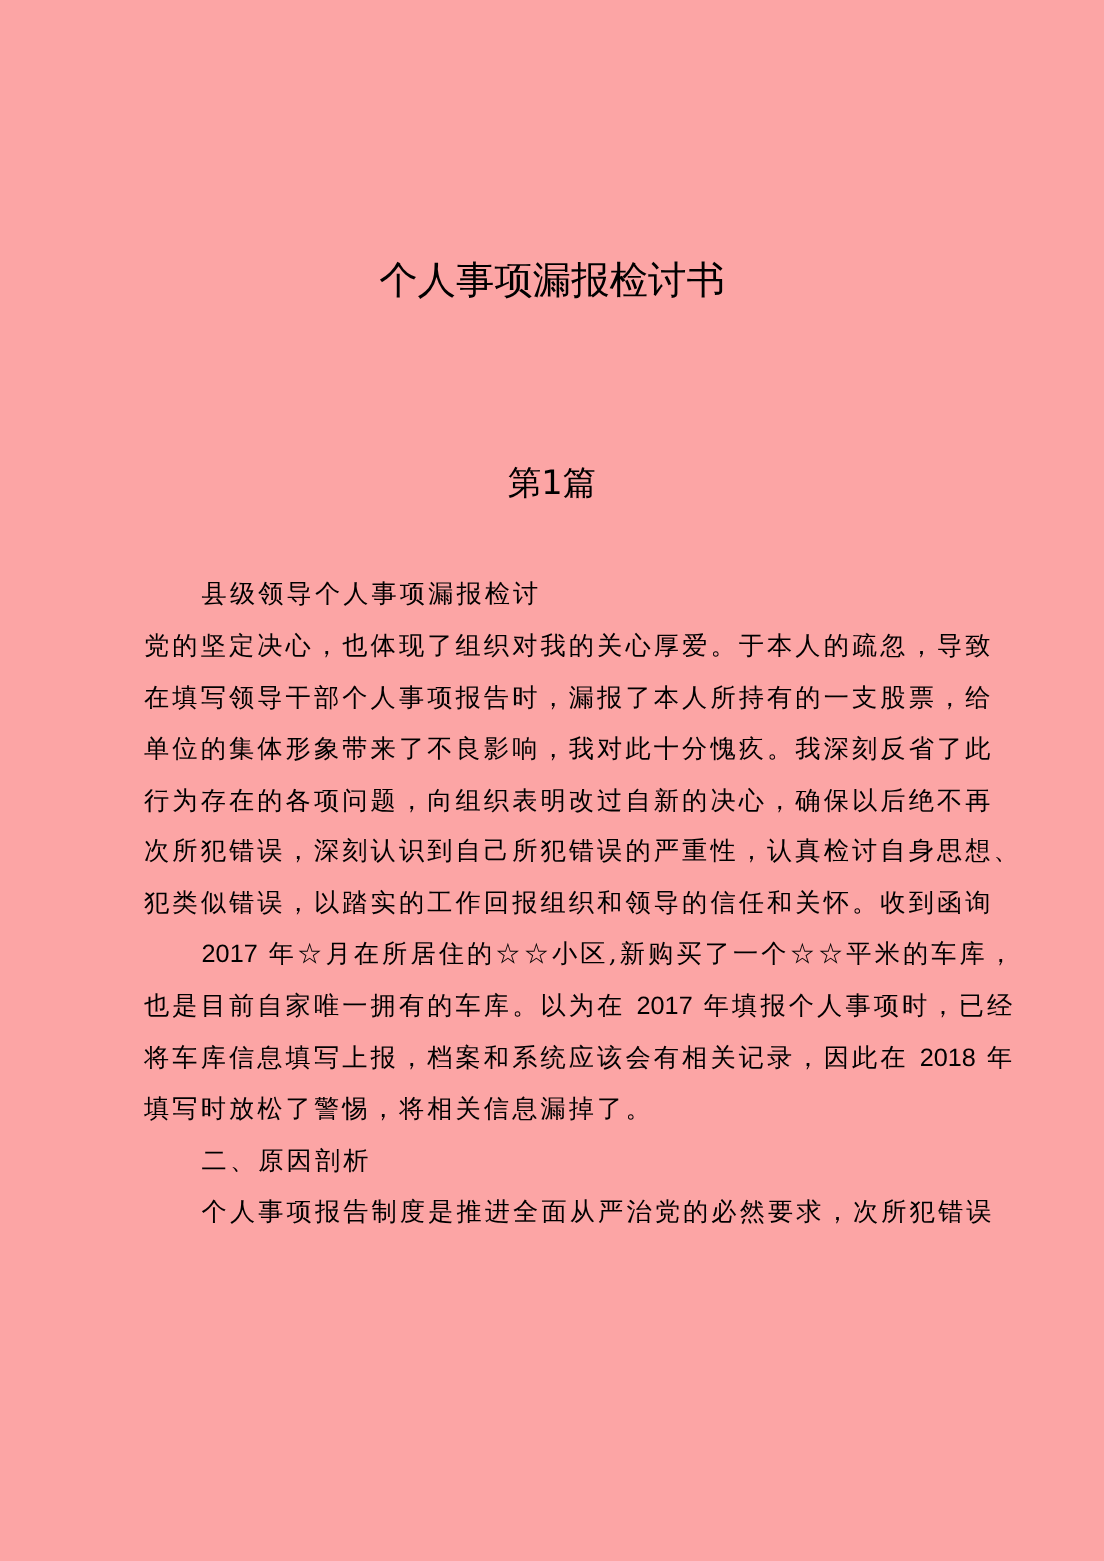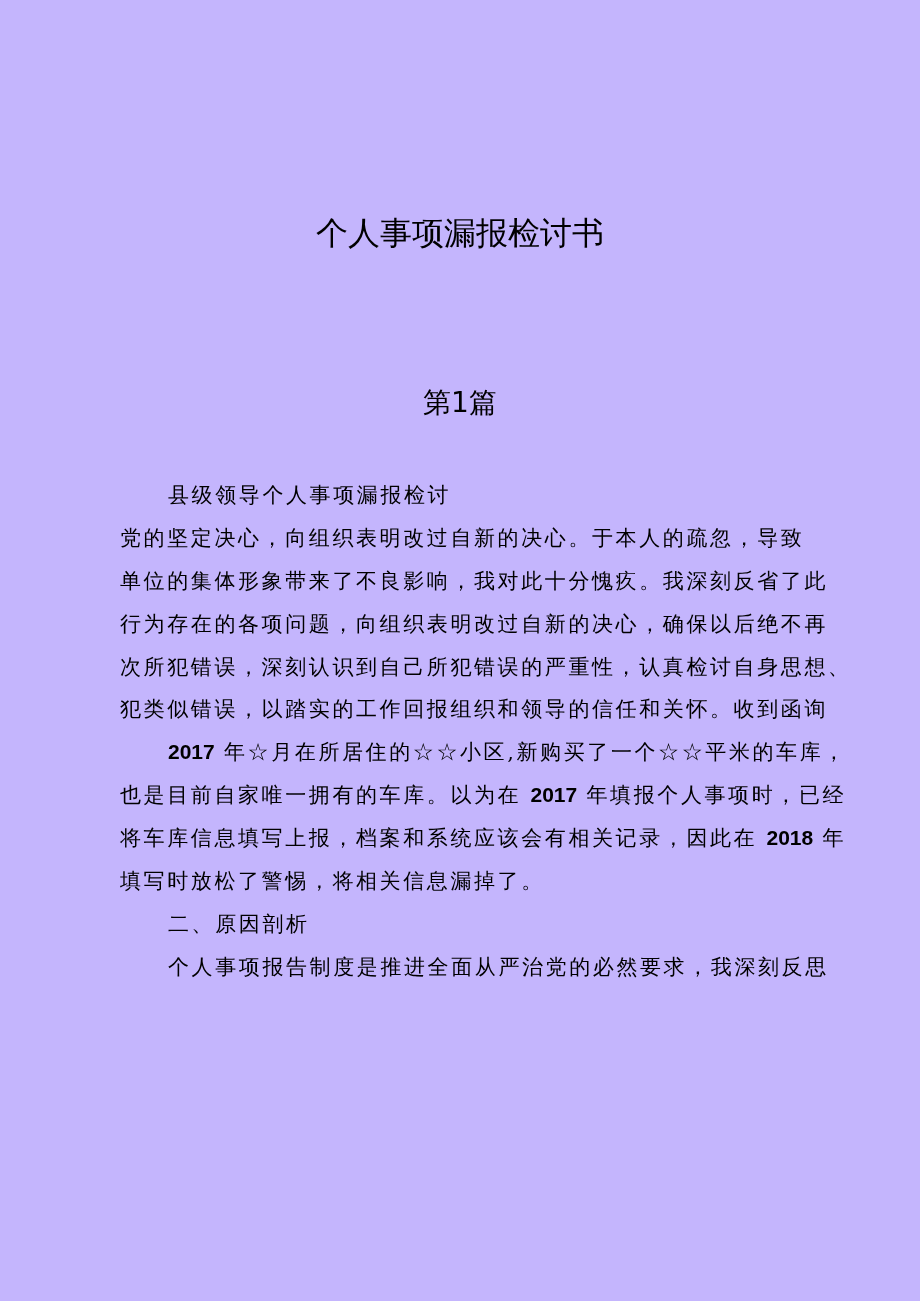--- a/index.html
+++ b/index.html
@@ -14,21 +14,21 @@
       overflow: hidden;
       color: #000000;
       font-family: "DejaVu Sans", "Liberation Sans", sans-serif;
     }
     .page {
       position: absolute;
       left: 0;
       top: 0;
       width: 920px;
       height: 1301px;
-      background: #c4b5fd;
+      background: #fca5a5;
     }
     .doc-title {
       position: absolute;
       left: 0;
       width: 920px;
       top: 210px;
       text-align: center;
       font-size: 32px;
       line-height: 46px;
       letter-spacing: 0px;
@@ -57,54 +57,55 @@
     .line {
       display: block;
       white-space: nowrap;
       height: 42.9px;
     }
     .indent {
       padding-left: 48px;
     }
     .bold-num {
       font-family: "Liberation Sans", "DejaVu Sans", sans-serif;
-      font-weight: bold;
+      font-weight: normal;
       letter-spacing: 0;
       font-size: 21px;
     }
   </style>
 </head>
 <body>
 
 <div class="page">
 
   <div class="doc-title">个人事项漏报检讨书</div>
 
   <div class="section-title">第1篇</div>
 
   <div class="body">
 
     <span class="line indent">县级领导个人事项漏报检讨</span>
 
     <div>
-      <span class="line">党的坚定决心，向组织表明改过自新的决心。于本人的疏忽，导致</span>
+      <span class="line">党的坚定决心，也体现了组织对我的关心厚爱。于本人的疏忽，导致</span>
+      <span class="line">在填写领导干部个人事项报告时，漏报了本人所持有的一支股票，给</span>
       <span class="line">单位的集体形象带来了不良影响，我对此十分愧疚。我深刻反省了此</span>
       <span class="line">行为存在的各项问题，向组织表明改过自新的决心，确保以后绝不再</span>
       <span class="line">次所犯错误，深刻认识到自己所犯错误的严重性，认真检讨自身思想、</span>
       <span class="line">犯类似错误，以踏实的工作回报组织和领导的信任和关怀。收到函询</span>
     </div>
 
 
     <div>
       <span class="line indent"><span class="bold-num">2017</span> <span>年☆月在所居住的☆☆小区,新购买了一个☆☆平米的车库，</span></span>
       <span class="line"><span>也是目前自家唯一拥有的车库。以为在</span> <span class="bold-num">2017</span> <span>年填报个人事项时，已经</span></span>
       <span class="line"><span>将车库信息填写上报，档案和系统应该会有相关记录，因此在</span> <span class="bold-num">2018</span> <span>年</span></span>
       <span class="line">填写时放松了警惕，将相关信息漏掉了。</span>
     </div>
 
     <span class="line indent">二、原因剖析</span>
 
     <div>
-      <span class="line indent">个人事项报告制度是推进全面从严治党的必然要求，我深刻反思</span>
+      <span class="line indent">个人事项报告制度是推进全面从严治党的必然要求，次所犯错误</span>
     </div>
 
   </div>
 </div>
 
 </body></html>

